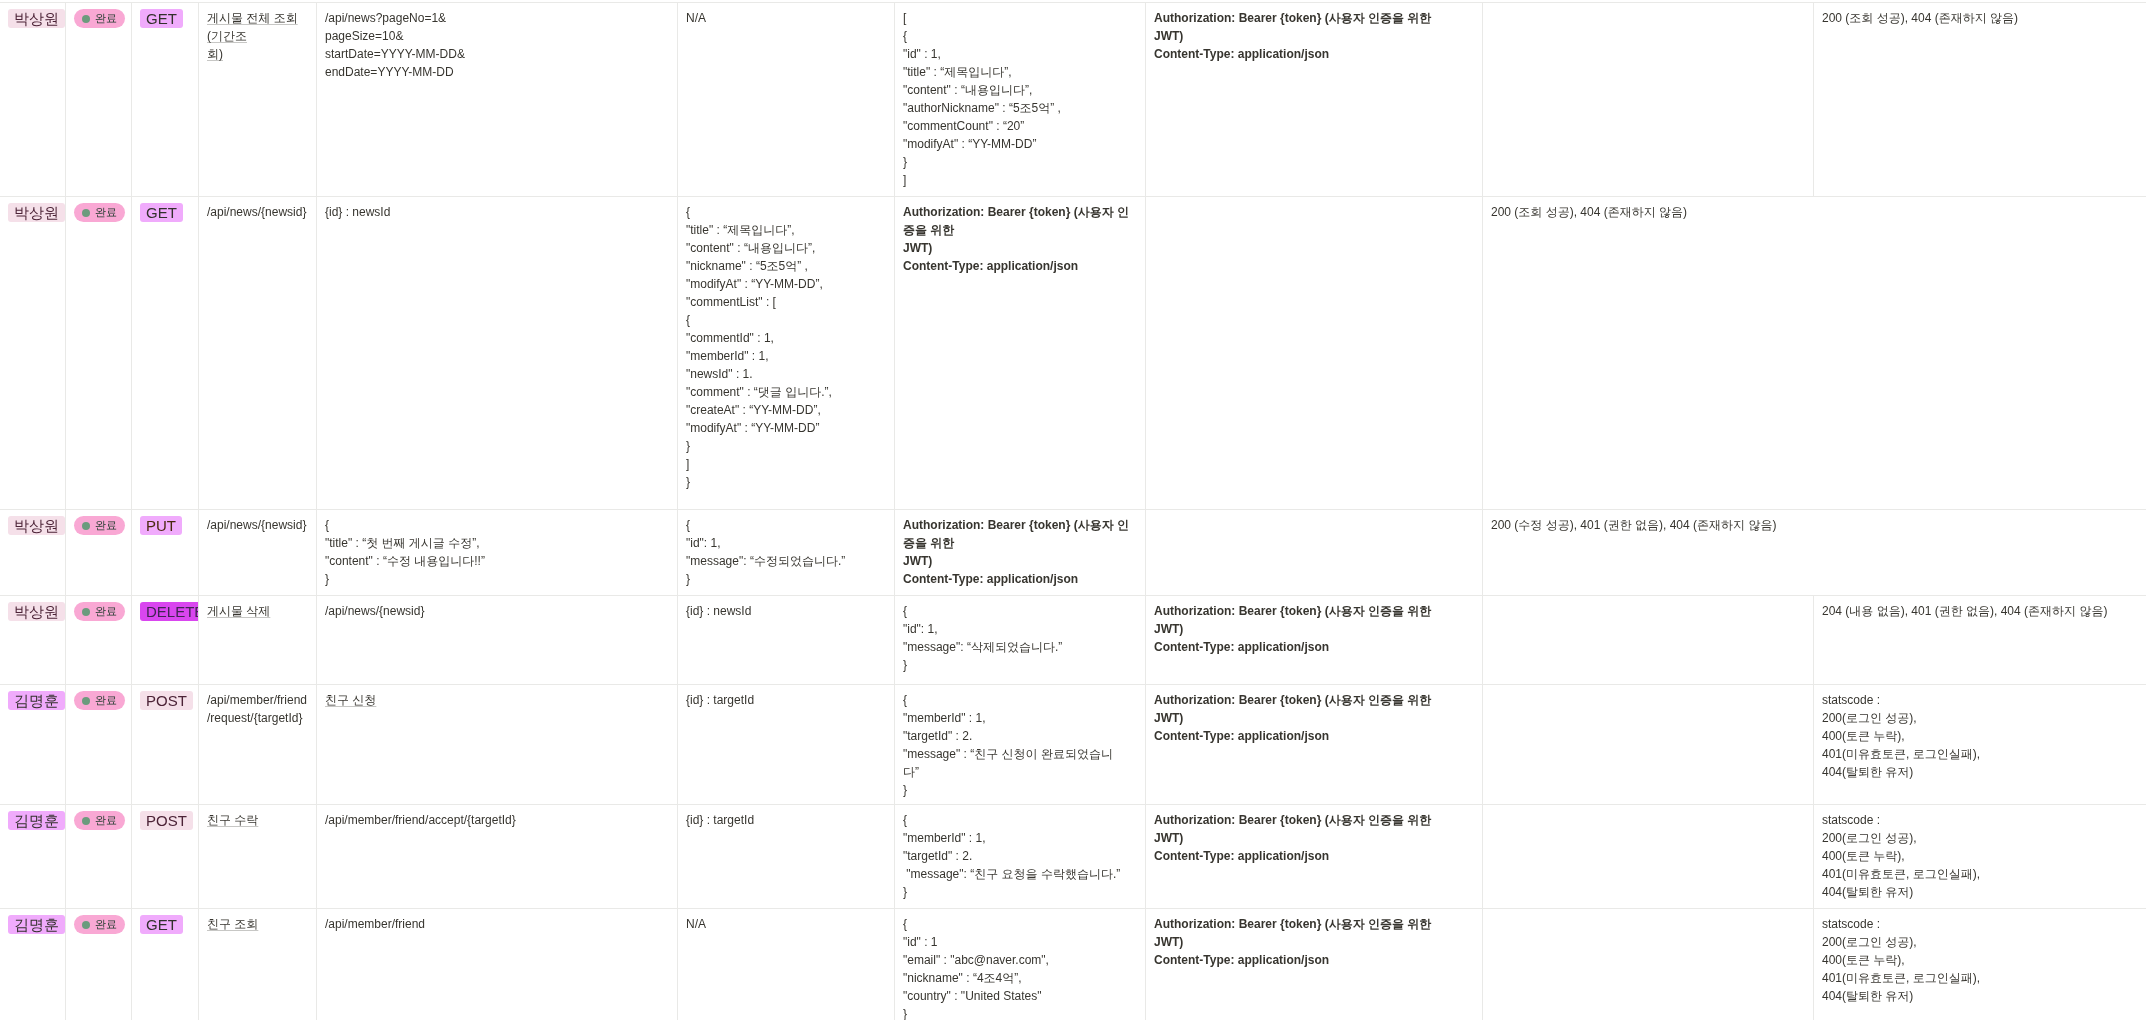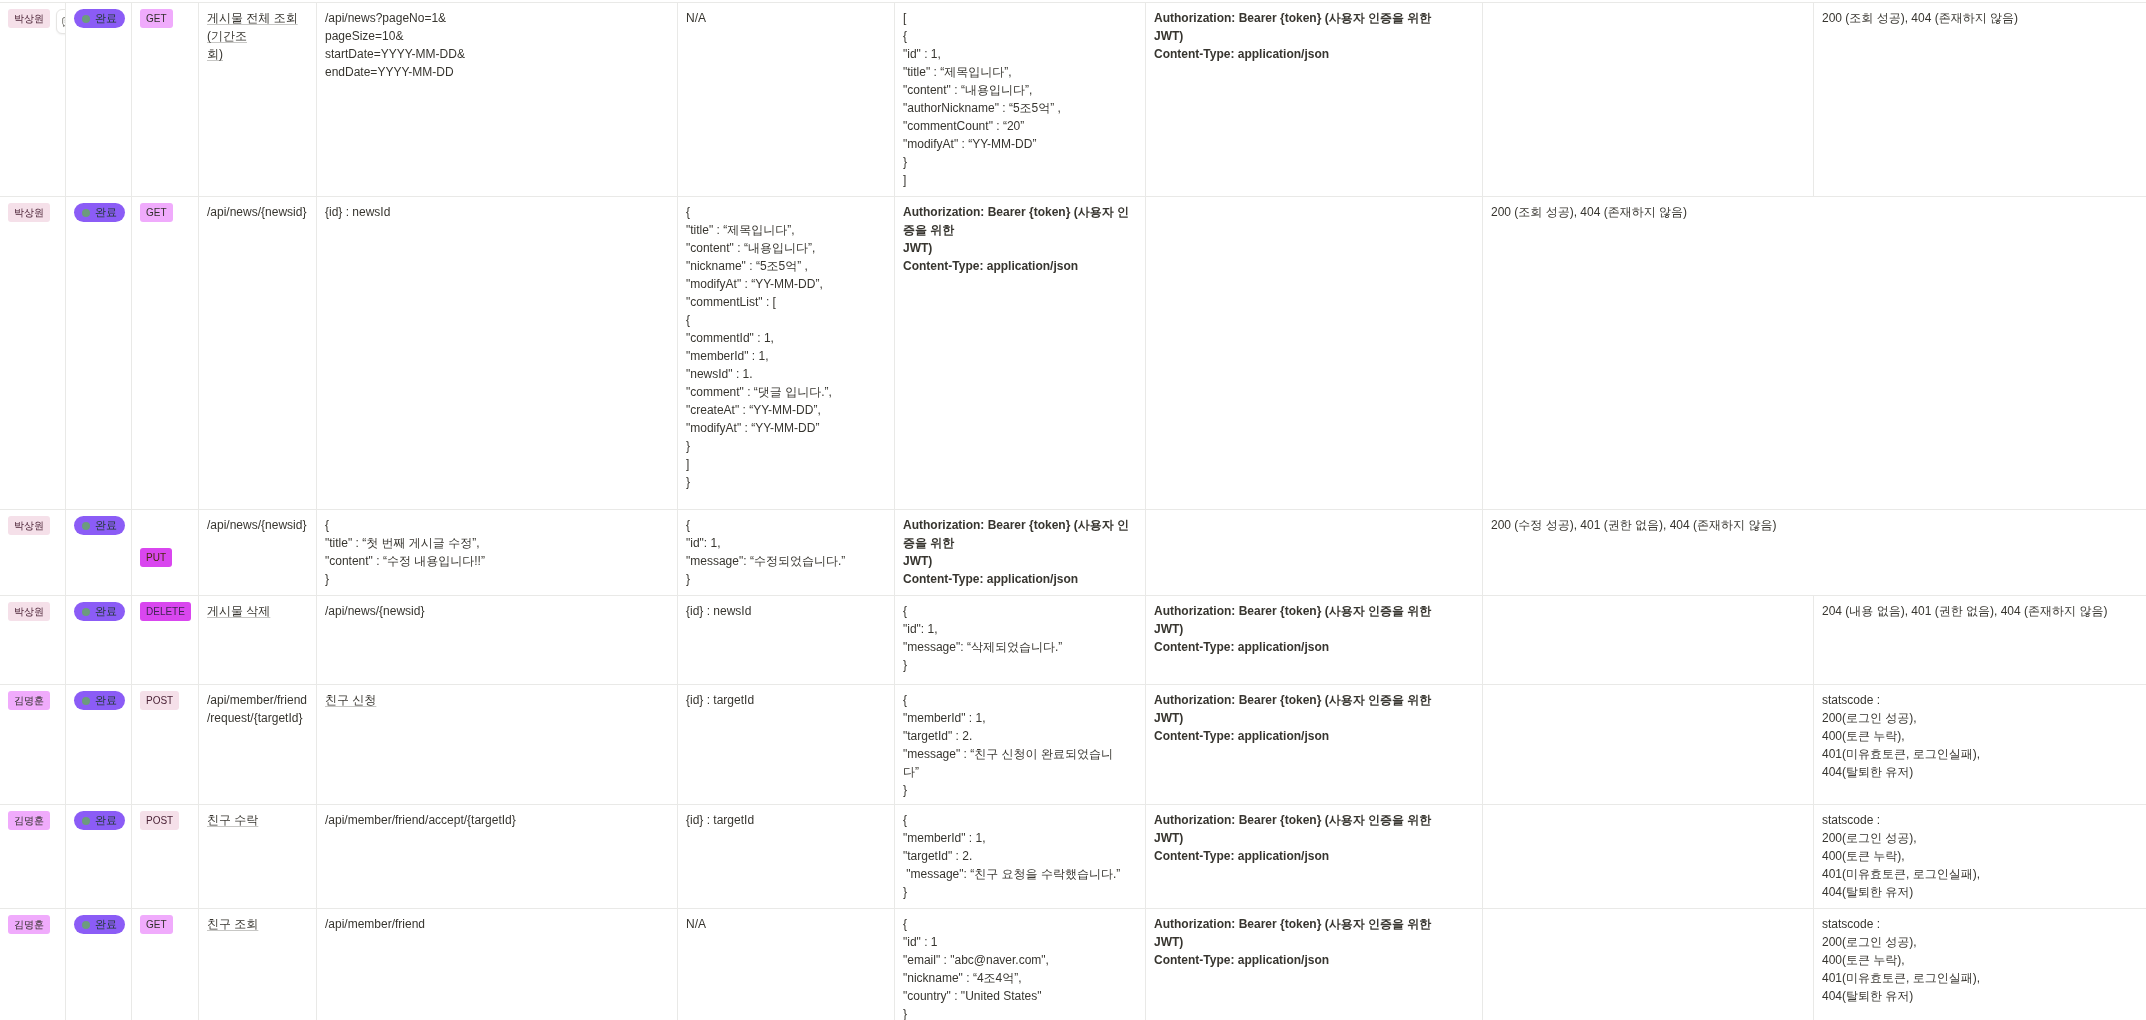--- a/index.html
+++ b/index.html
@@ -17,30 +17,30 @@
   .row:nth-child(2){height:312px;}
   .row:nth-child(3){height:85px;}
   .row:nth-child(4){height:88px;}
   .row:nth-child(5){height:119px;}
   .row:nth-child(6){height:103px;}
   .row:nth-child(7){min-height:112px;border-bottom:none;}
   .cell{padding:6px 8px;border-right:1px solid #e9e9e7;overflow:hidden;}
   .cell:last-child{border-right:none;}
   .pre{white-space:pre-wrap;word-break:break-word;}
   .badge{
-    display:inline-block;font-size:10px;line-height:19px;padding:0 6px;
+    display:inline-block;font-size:15px;line-height:19px;padding:0 6px;
     border-radius:3px;white-space:nowrap;vertical-align:top;
   }
   .tag-pink{background:#f5e0e9;color:#4c2337;}
   .tag-gray{background:#f0abfc;color:#32302c;}
-  .tag-orange{background:#d946ef;color:#49290e;margin-top:32px;}
+  .tag-orange{background:#f0abfc;color:#49290e;}
   .tag-purple{background:#d946ef;color:#412454;}
   .pill{
     display:inline-flex;align-items:center;gap:5px;font-size:11px;line-height:19px;
-    padding:0 8px;border-radius:10px;background:#8b5cf6;color:#1c3829;white-space:nowrap;
+    padding:0 8px;border-radius:10px;background:#f9a8d4;color:#1c3829;white-space:nowrap;
   }
   .dot{width:8px;height:8px;border-radius:50%;background:#6c9b7d;flex:0 0 auto;}
   .assignee-wrap{display:flex;gap:6px;align-items:flex-start;}
   .comment-btn{
     display:inline-flex;align-items:center;justify-content:center;
     width:20px;height:23px;border-radius:6px;background:#fff;
     border:1px solid #e6e5e3;box-shadow:0 1px 2px rgba(0,0,0,.06);cursor:pointer;flex:0 0 auto;
   }
   .title-link{
     font-weight:500;text-decoration:underline;

